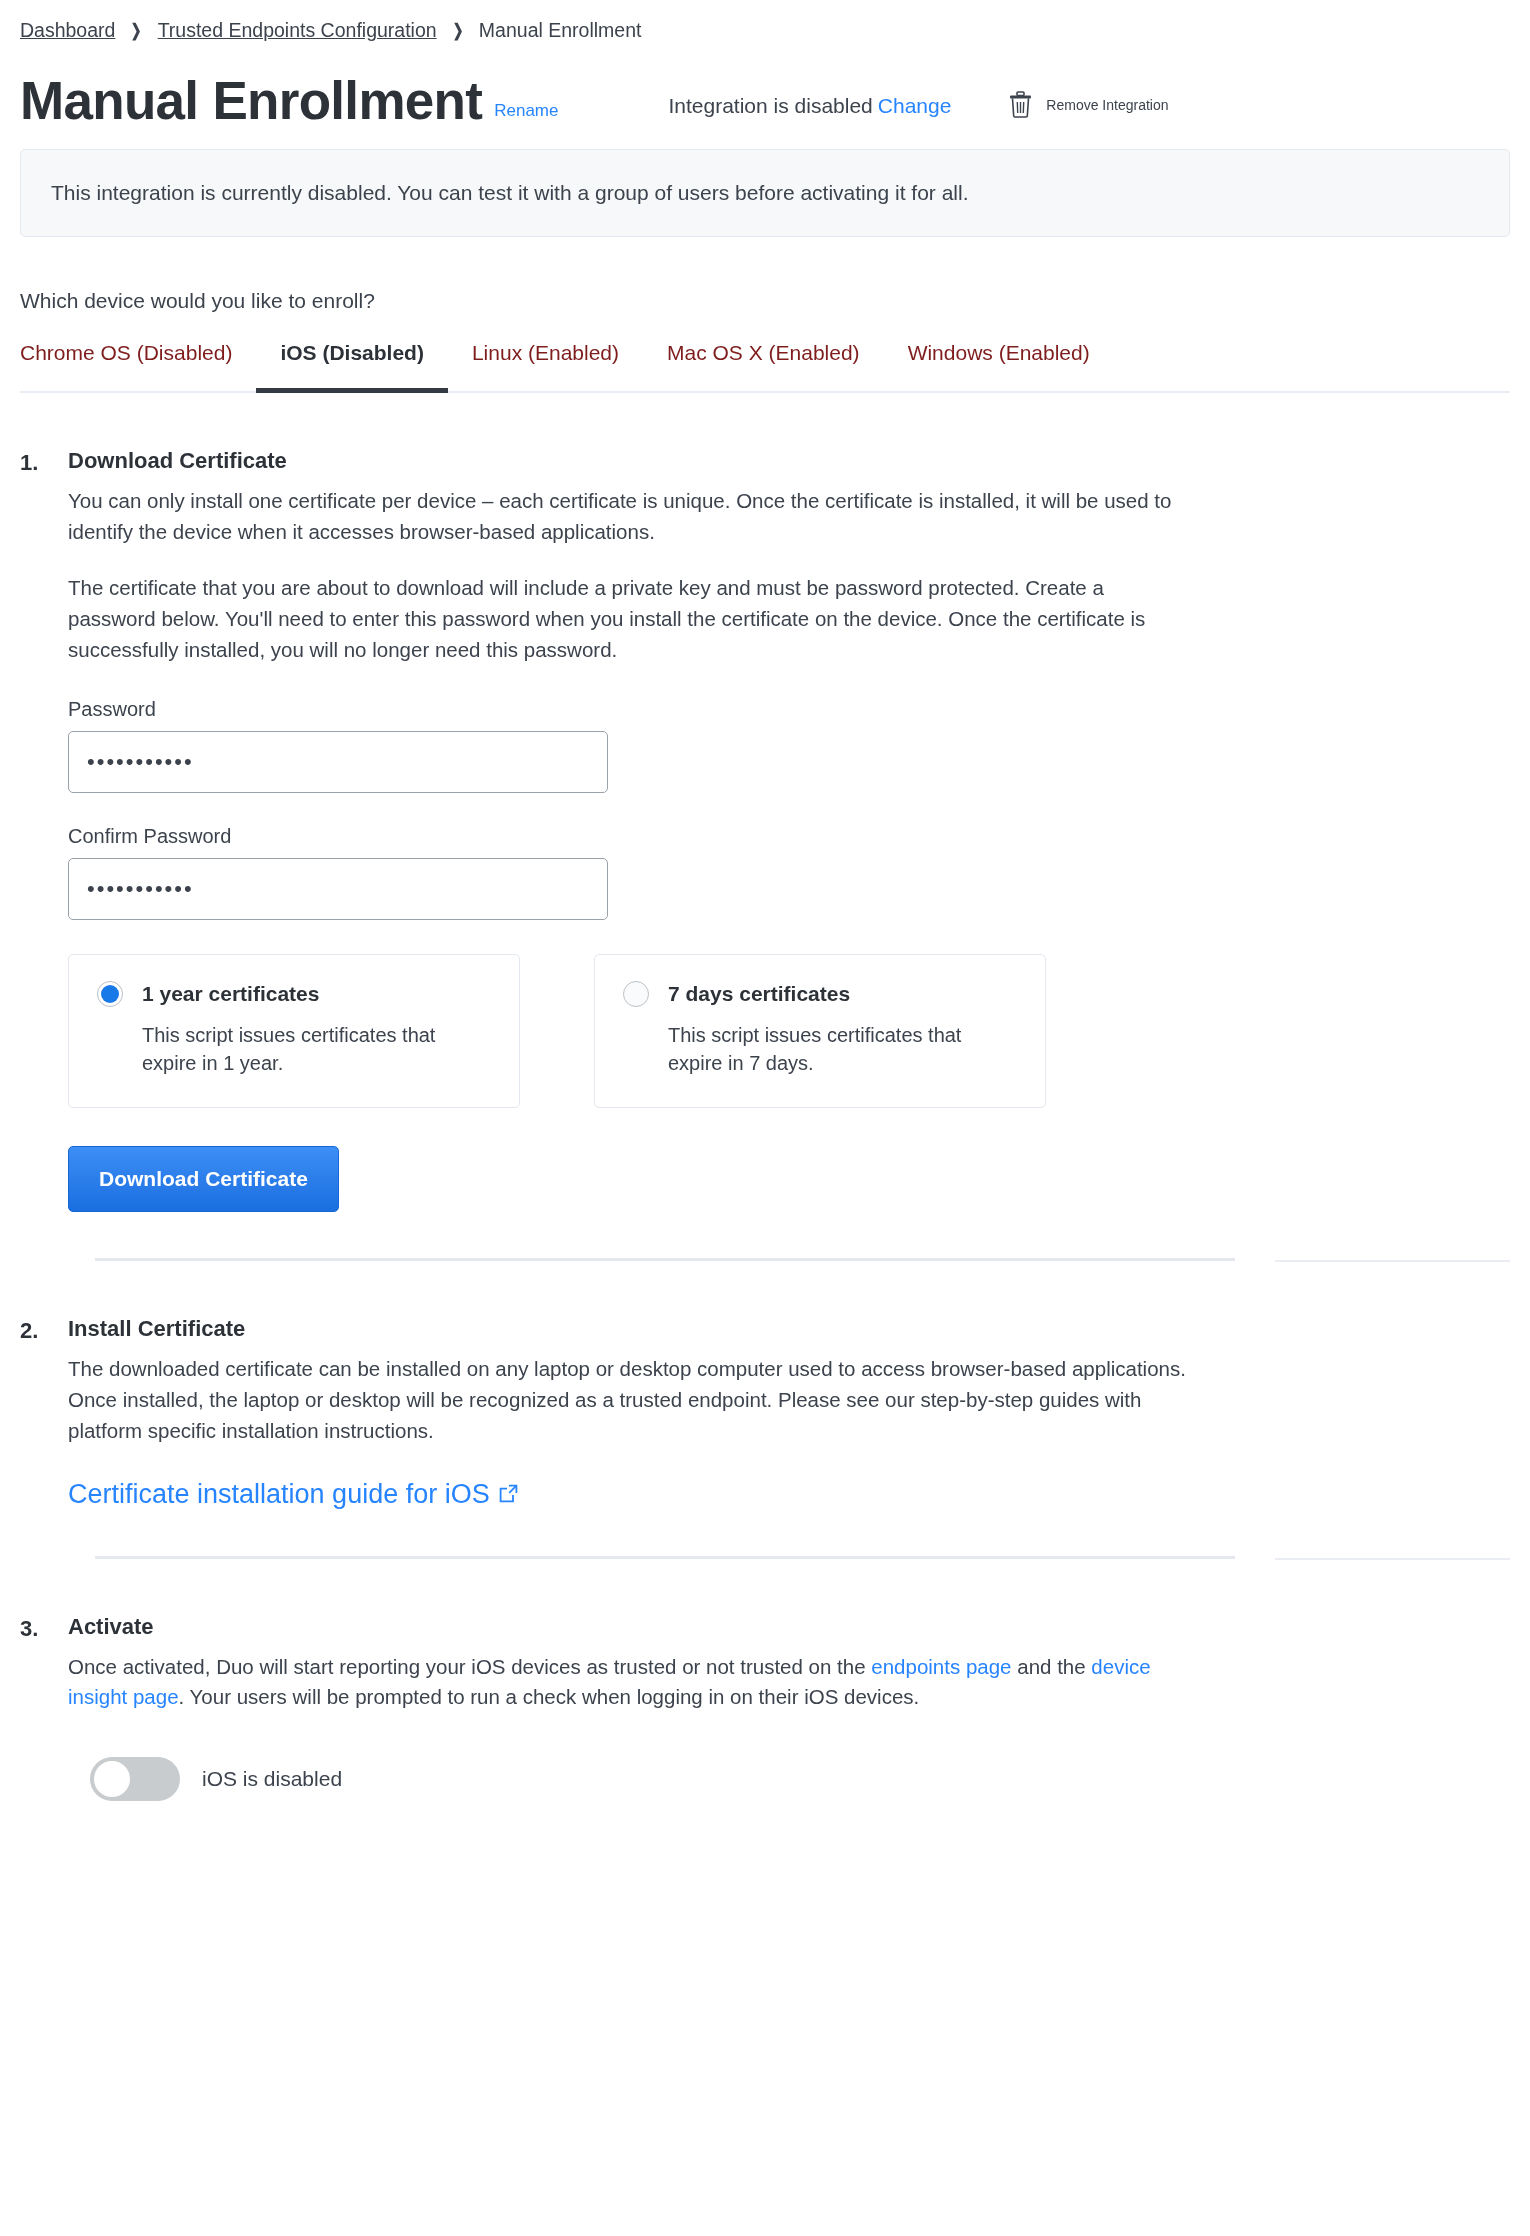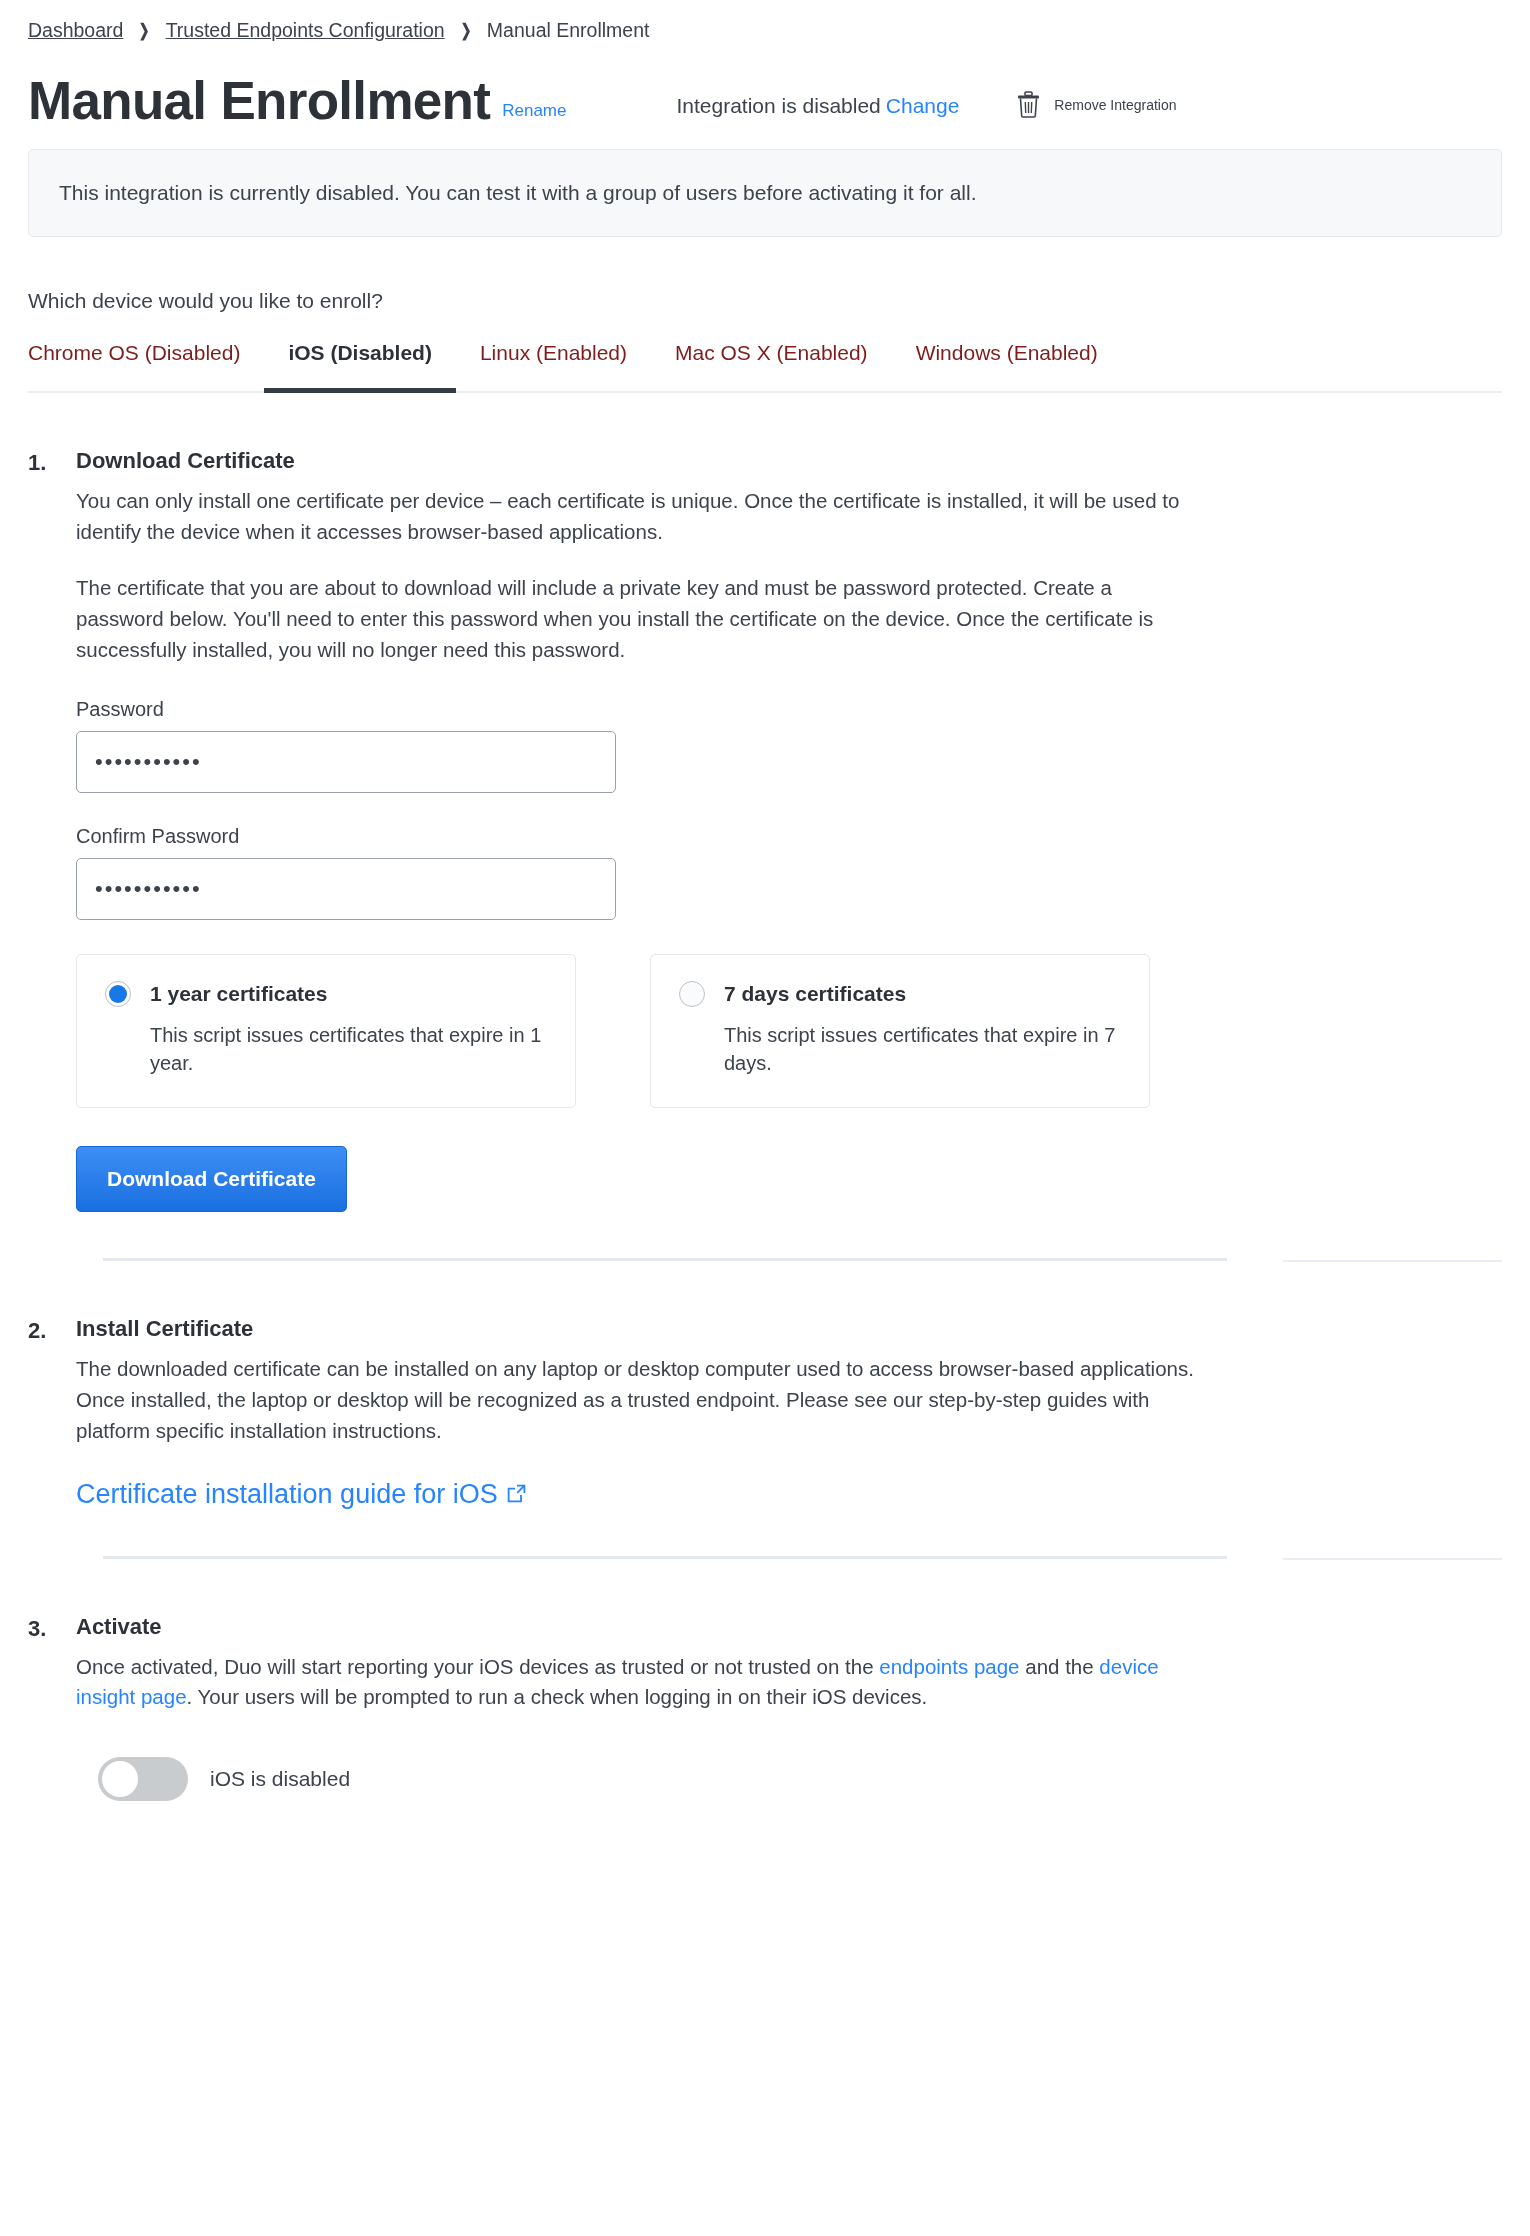--- a/index.html
+++ b/index.html
@@ -11,21 +11,21 @@
   body {
     width: 1530px;
     height: 2236px;
     font-family: "Liberation Sans", sans-serif;
     color: #2d3239;
     overflow: hidden;
     position: relative;
   }
 
   .page {
-    padding: 0 28px;
+    padding: 0 20px;
   }
 
   
   .breadcrumb {
     padding: 18px 0 0 0;
     font-size: 19.5px;
     line-height: 1.3;
     color: #3c434d;
     display: flex;
     align-items: center;
@@ -199,21 +199,21 @@
     margin-top: 17px;
   }
 
   
   .radio-cards {
     display: flex;
     gap: 74px;
     margin-top: 34px;
   }
   .radio-card {
-    width: 500px;
+    width: 452px;
     border: 1px solid #e3e8ee;
     border-radius: 5px;
     padding: 26px 28px 30px 28px;
     cursor: pointer;
     background: #fff;
   }
   .rc-head {
     display: flex;
     align-items: center;
     gap: 19px;

